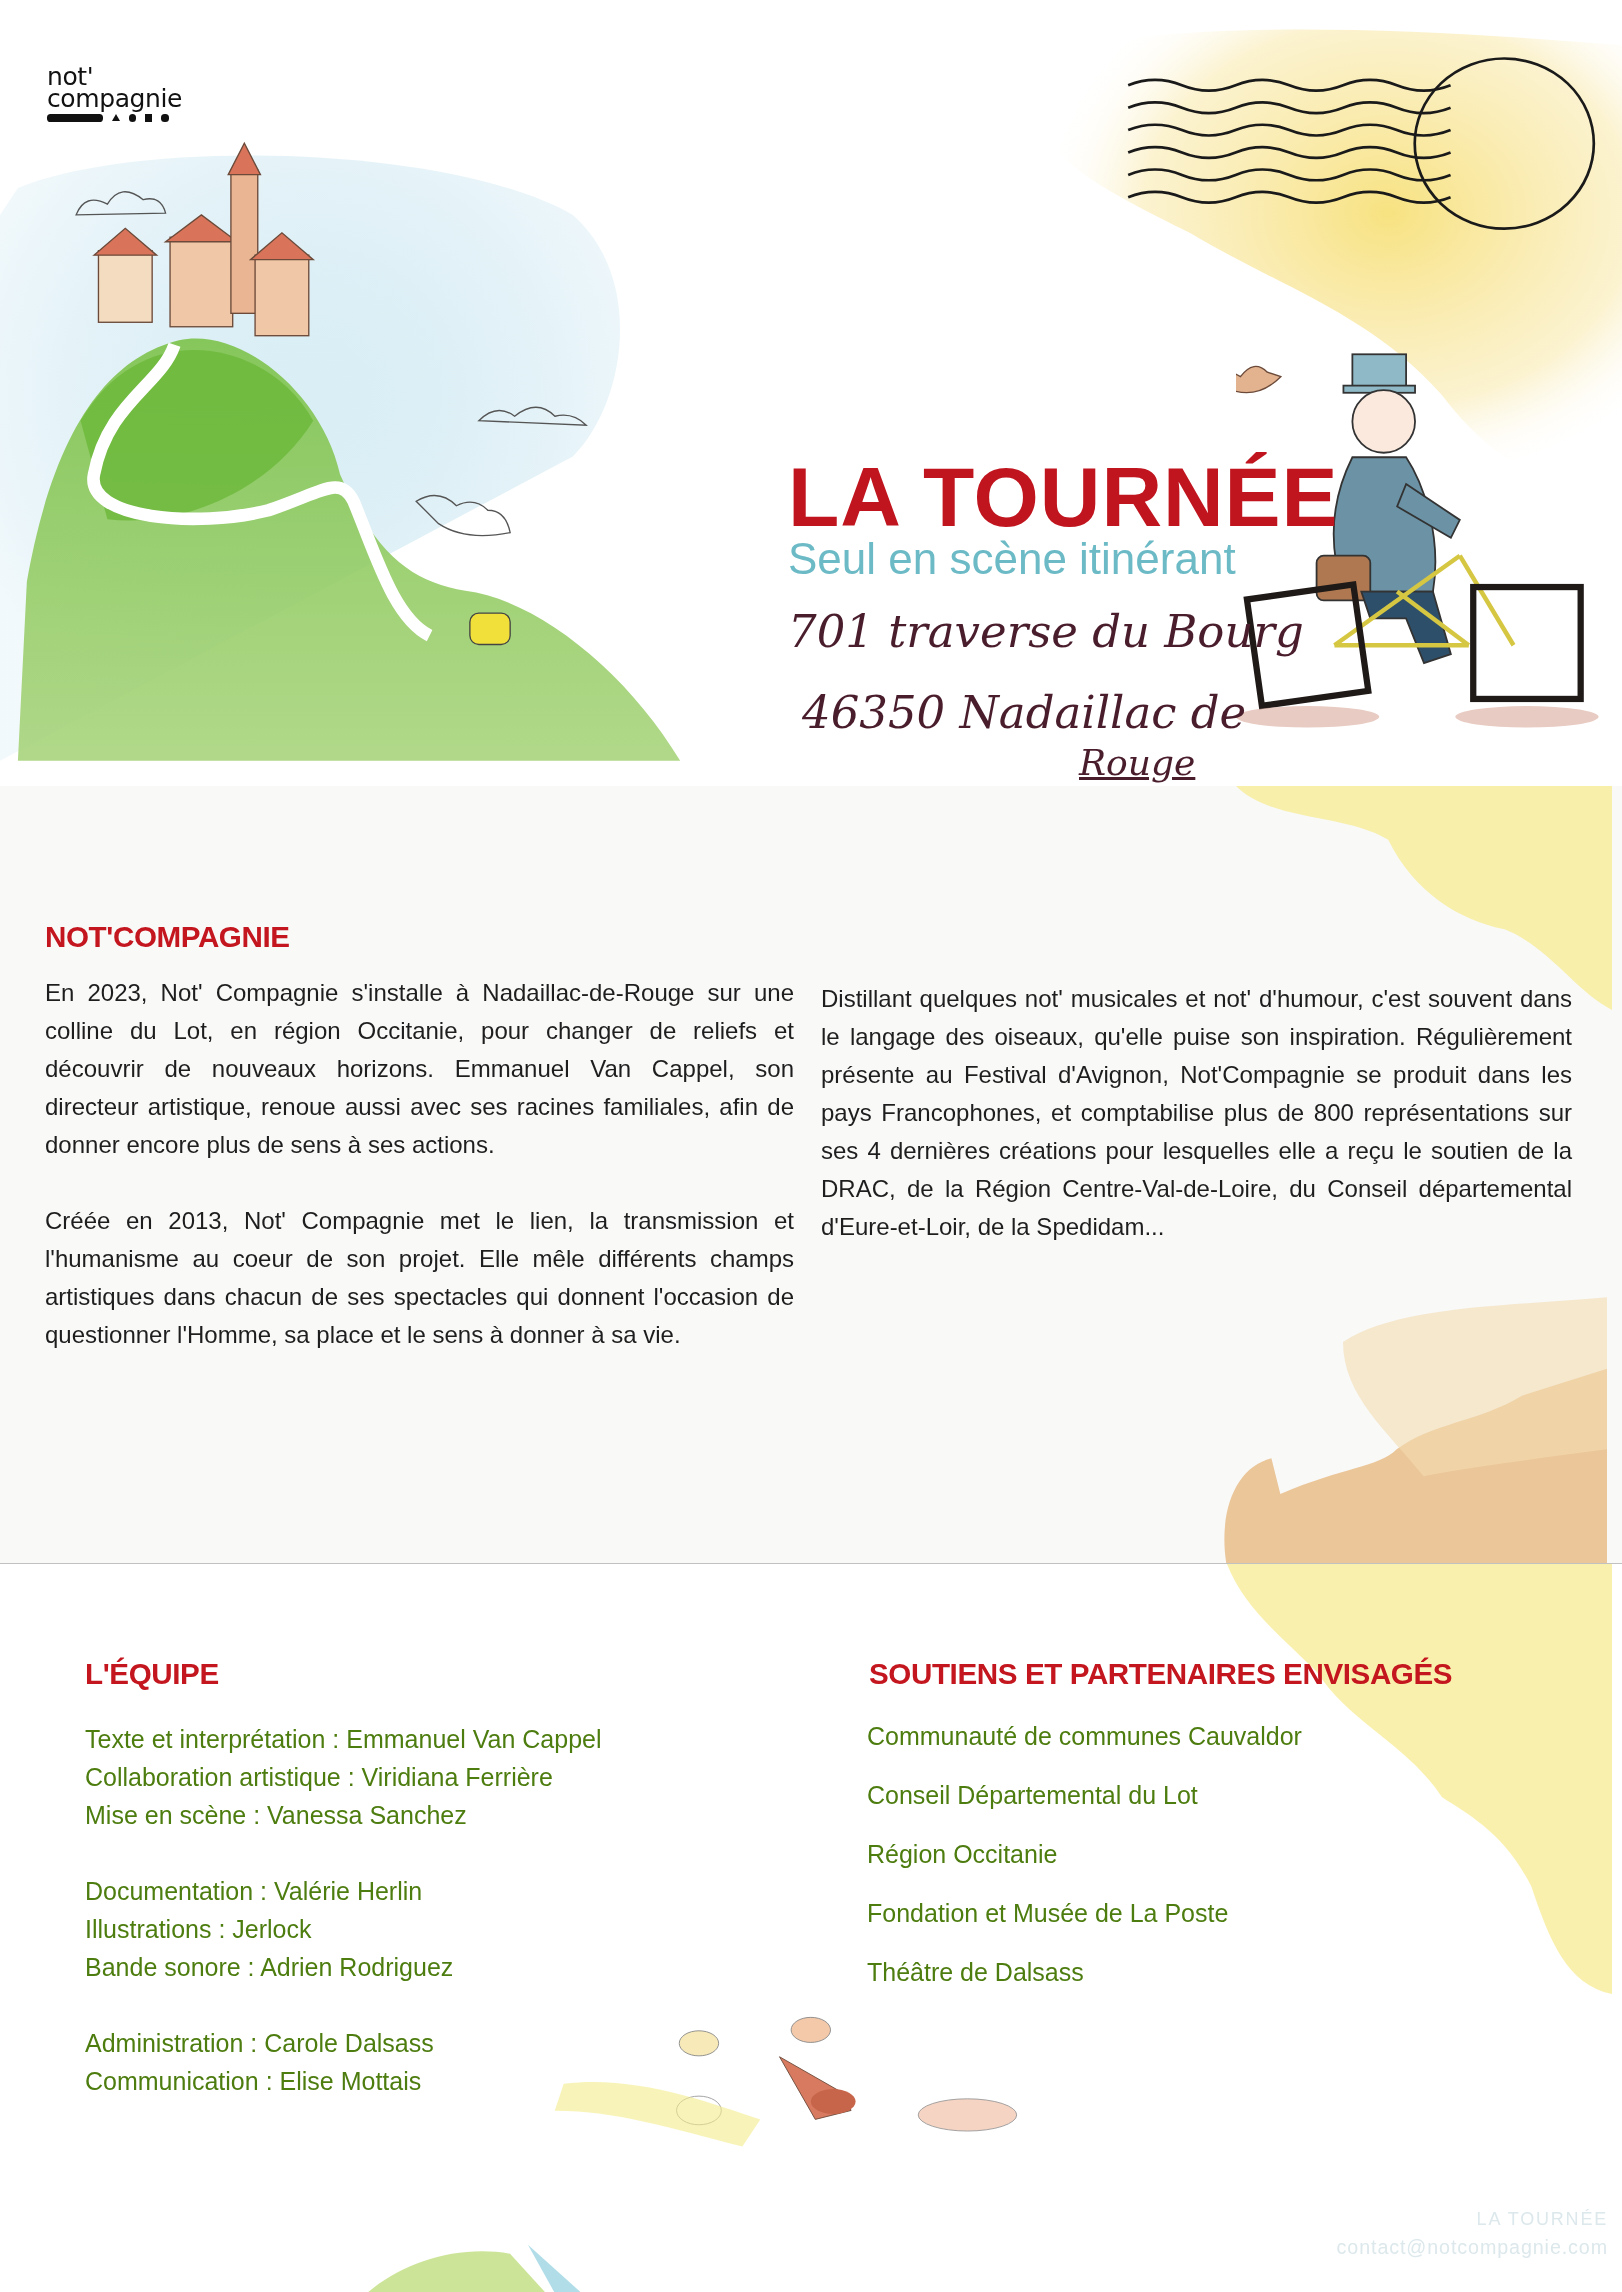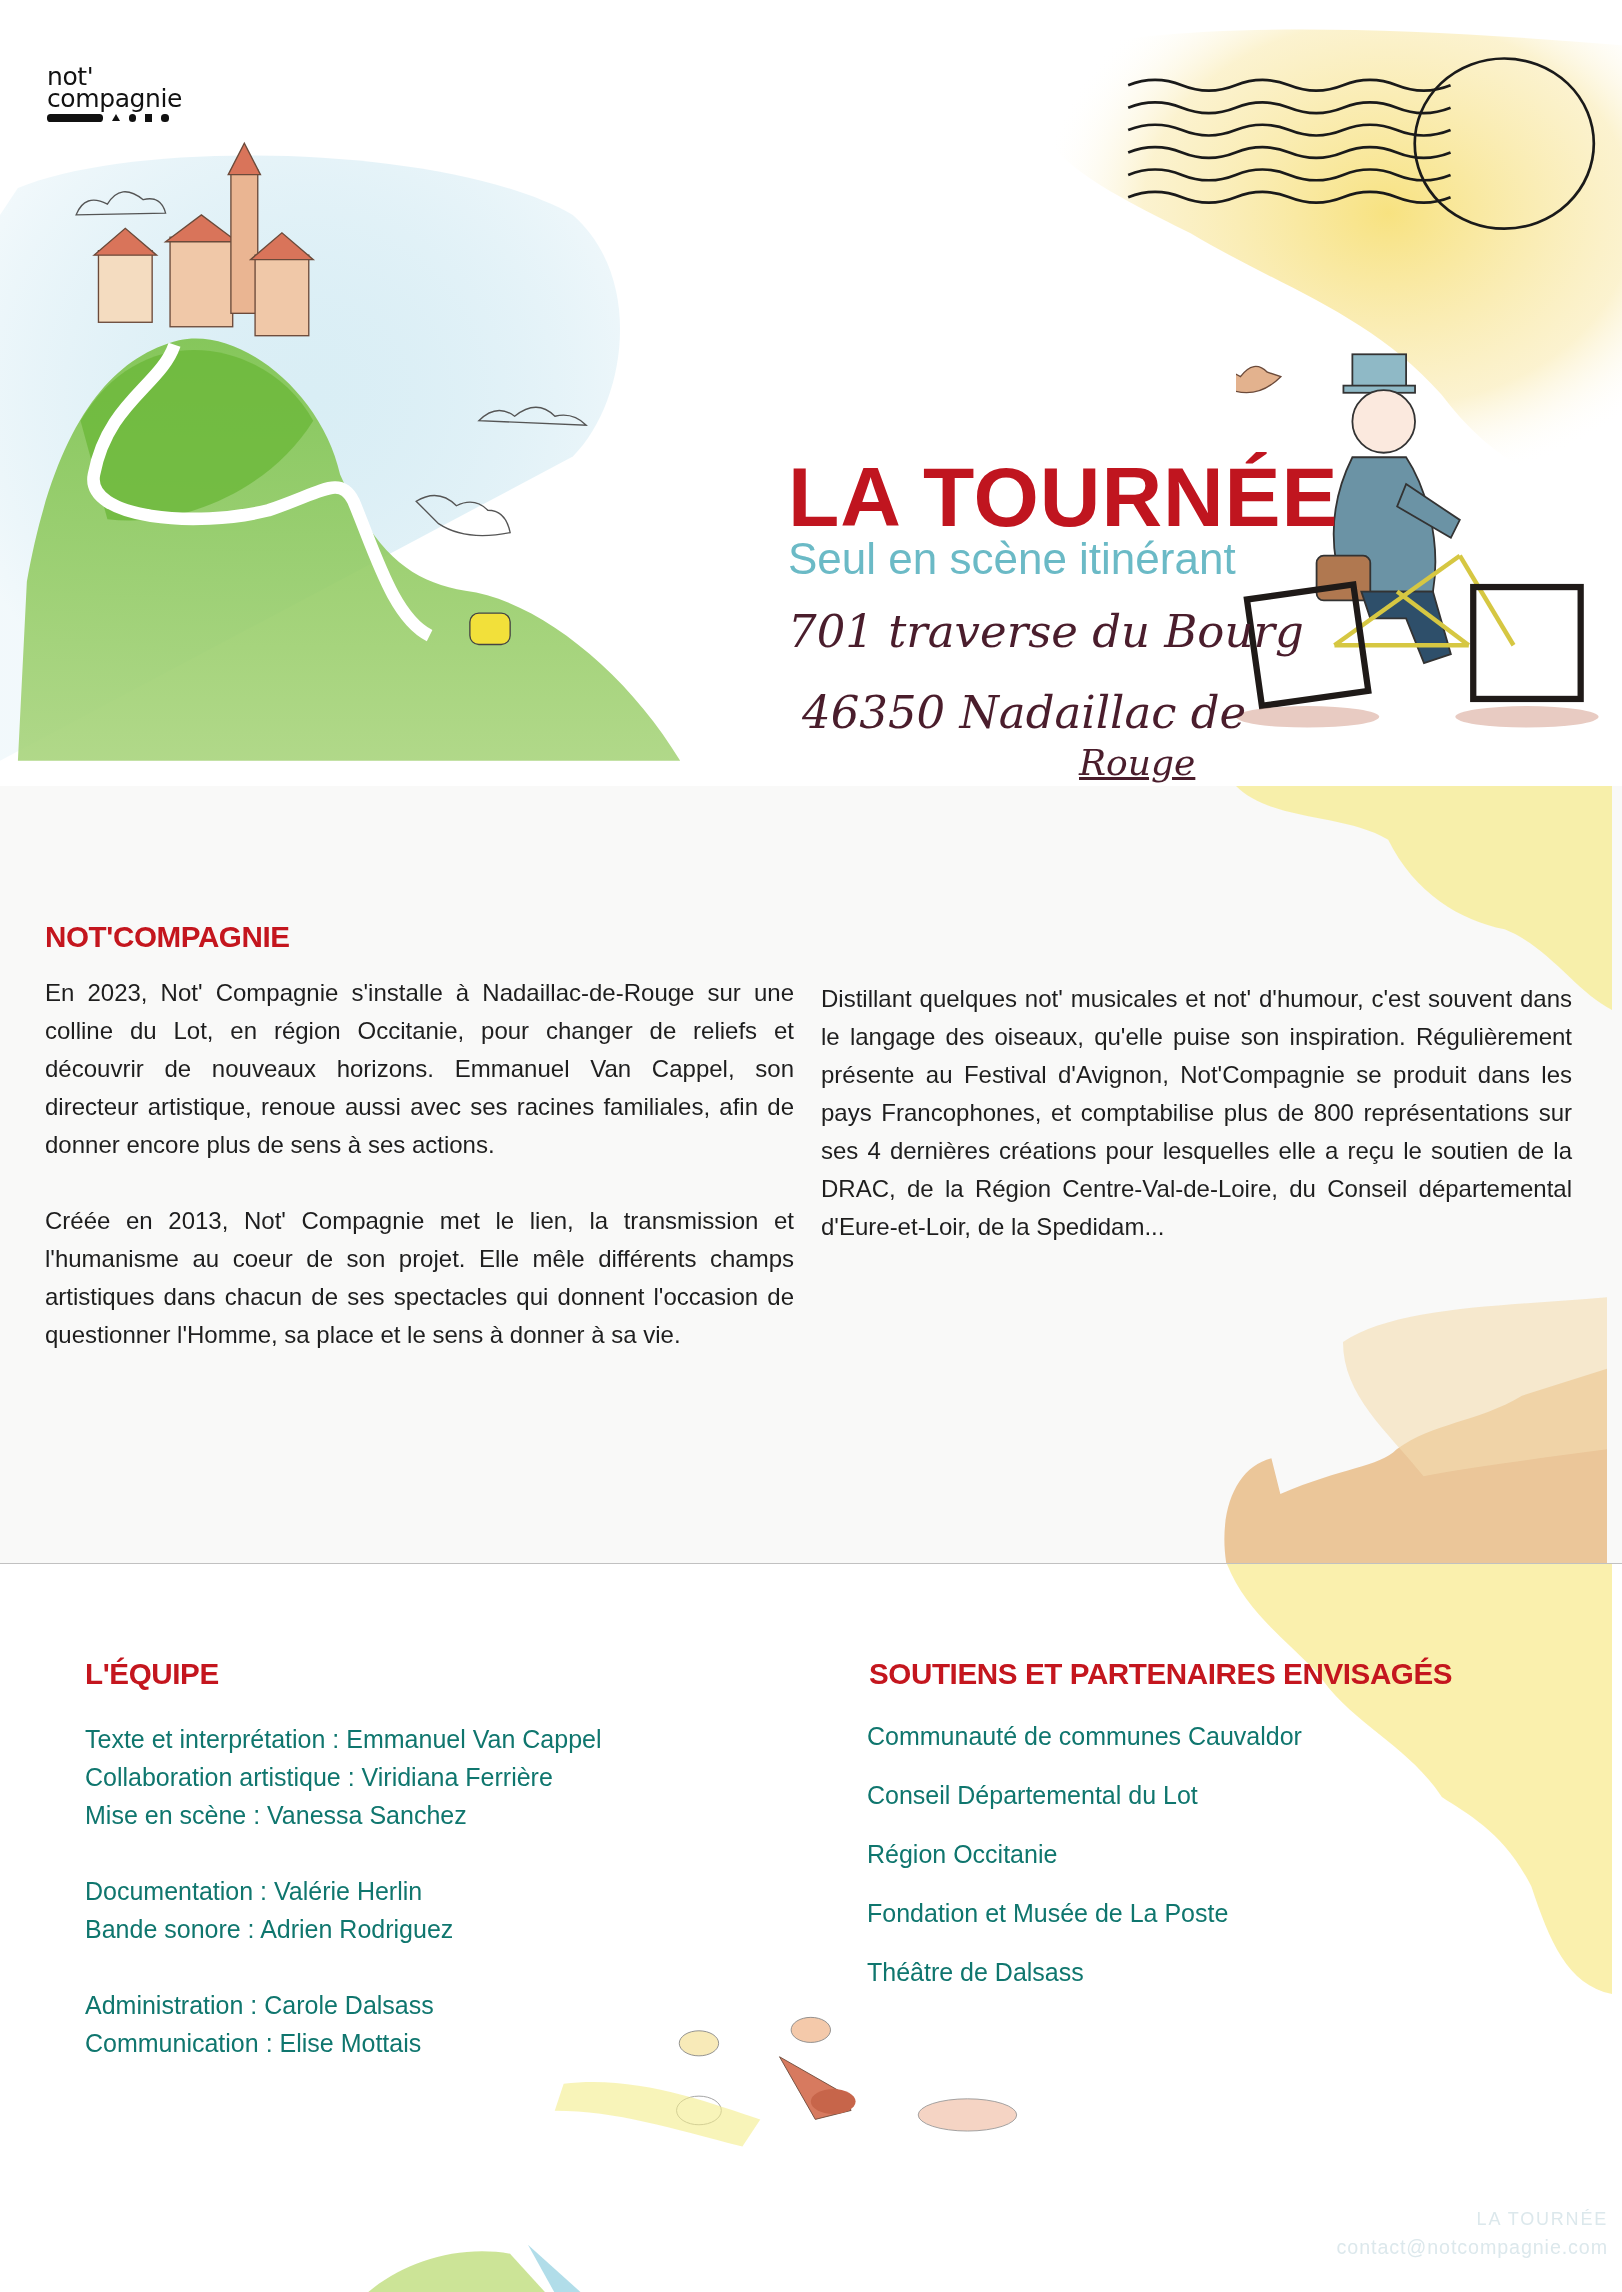--- a/index.html
+++ b/index.html
@@ -30,21 +30,21 @@
   .subtitle { position: absolute; left: 788px; top: 537px; font-size: 44px; color: #6bbac6; line-height: 1; }
   .hand { position: absolute; font-family: "DejaVu Serif", serif; font-style: italic; color: #4a1d2c; font-size: 45px; line-height: 1; }
   #hand1 { left: 788px; top: 609px; }
   #hand2 { left: 802px; top: 690px; }
   #hand3 { left: 1079px; top: 745px; font-size: 36px; text-decoration: underline; }
 
   
   .section-head { position: absolute; font-weight: bold; color: #c4161e; font-size: 29.6px; letter-spacing: -0.4px; }
   .para { position: absolute; font-size: 24px; line-height: 38px; text-align: justify; color: #1e1e1e; }
   .para p { margin: 0 0 38px 0; }
-  .list { position: absolute; font-size: 25px; color: #0f766e; }
+  .list { position: absolute; font-size: 25px; color: #4d7c0f; }
   .list div { line-height: 38px; }
   .list .gap { height: 38px; }
   .partners div { line-height: 59px; }
 
   .footer { position: absolute; right: 49px; text-align: right; color: #dce8ec; font-size: 18px; letter-spacing: 1.8px; }
   svg { position: absolute; }
 </style>
 </head>
 <body>
 
@@ -198,20 +198,21 @@
     <path d="M440,200 L470,254 L500,254 Z" fill="#9ed4e4" opacity="0.8"></path>
   </svg>
 
   <div class="section-head" style="left:85px;top:93px">L'ÉQUIPE</div>
   <div class="list" style="left:85px;top:156px">
     <div>Texte et interprétation : Emmanuel Van Cappel</div>
     <div>Collaboration artistique : Viridiana Ferrière</div>
     <div>Mise en scène : Vanessa Sanchez</div>
     <div class="gap"></div>
     <div>Documentation : Valérie Herlin</div>
+    <div>Illustrations : Jerlock</div>
     <div>Bande sonore : Adrien Rodriguez</div>
     <div class="gap"></div>
     <div>Administration : Carole Dalsass</div>
     <div>Communication : Elise Mottais</div>
   </div>
 
   <div class="section-head" style="left:869px;top:93px">SOUTIENS ET PARTENAIRES ENVISAGÉS</div>
   <div class="list partners" style="left:867px;top:143px">
     <div>Communauté de communes Cauvaldor</div>
     <div>Conseil Départemental du Lot</div>

